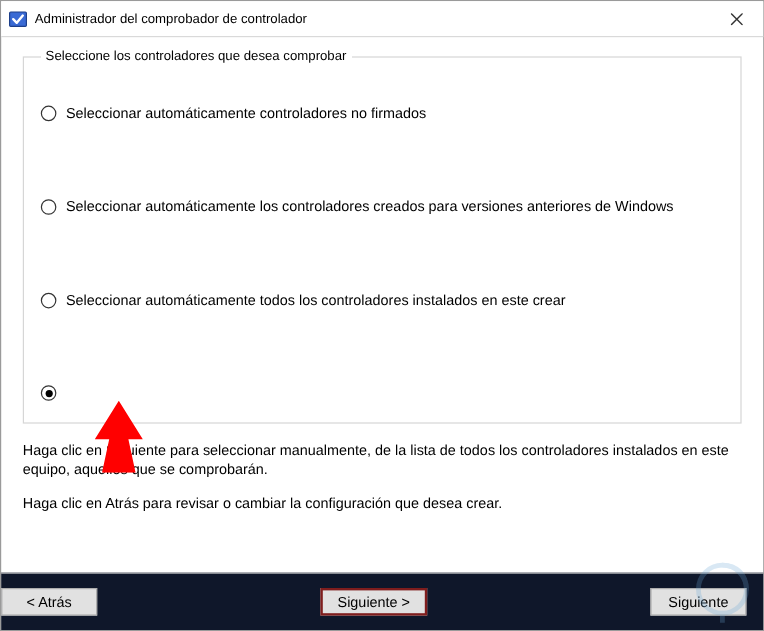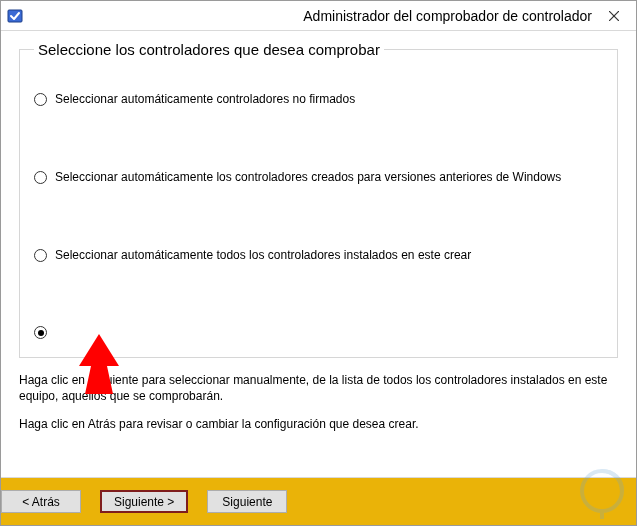--- a/index.html
+++ b/index.html
@@ -27,24 +27,23 @@
     border-bottom: 1px solid #d9d9d9;
     padding-left: 6px;
   }
   .titlebar .app-icon {
     width: 16px; height: 16px;
     margin-right: 6px;
     display: flex; align-items: center; justify-content: center;
   }
   .titlebar .title {
     flex: 1;
-    font-size: 14px;
+    font-size: 11px;
     color: #000;
     white-space: nowrap;
-    text-align: right;
   }
   .titlebar .close {
     width: 44px; height: 30px;
     display: flex; align-items: center; justify-content: center;
     font-family: Arial, sans-serif;
     font-size: 14px;
     color: #333;
     cursor: pointer;
   }
 
@@ -55,21 +54,21 @@
     flex-direction: column;
   }
 
   fieldset.group {
     border: 1px solid #d6d6d6;
     margin: 0;
     padding: 14px 14px 18px 14px;
     position: relative;
   }
   fieldset.group legend {
-    font-size: 15px;
+    font-size: 11px;
     padding: 0 4px;
     color: #000;
   }
 
   .radio-row {
     display: flex;
     align-items: center;
     margin-top: 20px;
     cursor: pointer;
   }
@@ -102,24 +101,24 @@
     line-height: 1.35;
     color: #000;
   }
   .help p { margin: 0 0 12px 0; }
 
   .footer {
     height: 48px;
     border-top: 1px solid #d9d9d9;
     display: flex;
     align-items: center;
-    justify-content: flex-start;
+    justify-content: space-between;
     padding-right: 14px;
     gap: 19px;
-    background: #eab308;
+    background: #0f172a;
   }
   .btn {
     min-width: 80px;
     height: 23px;
     padding: 0 12px;
     border: 1px solid #adadad;
     background: #e1e1e1;
     font-size: 12px;
     font-family: inherit;
     color: #000;

